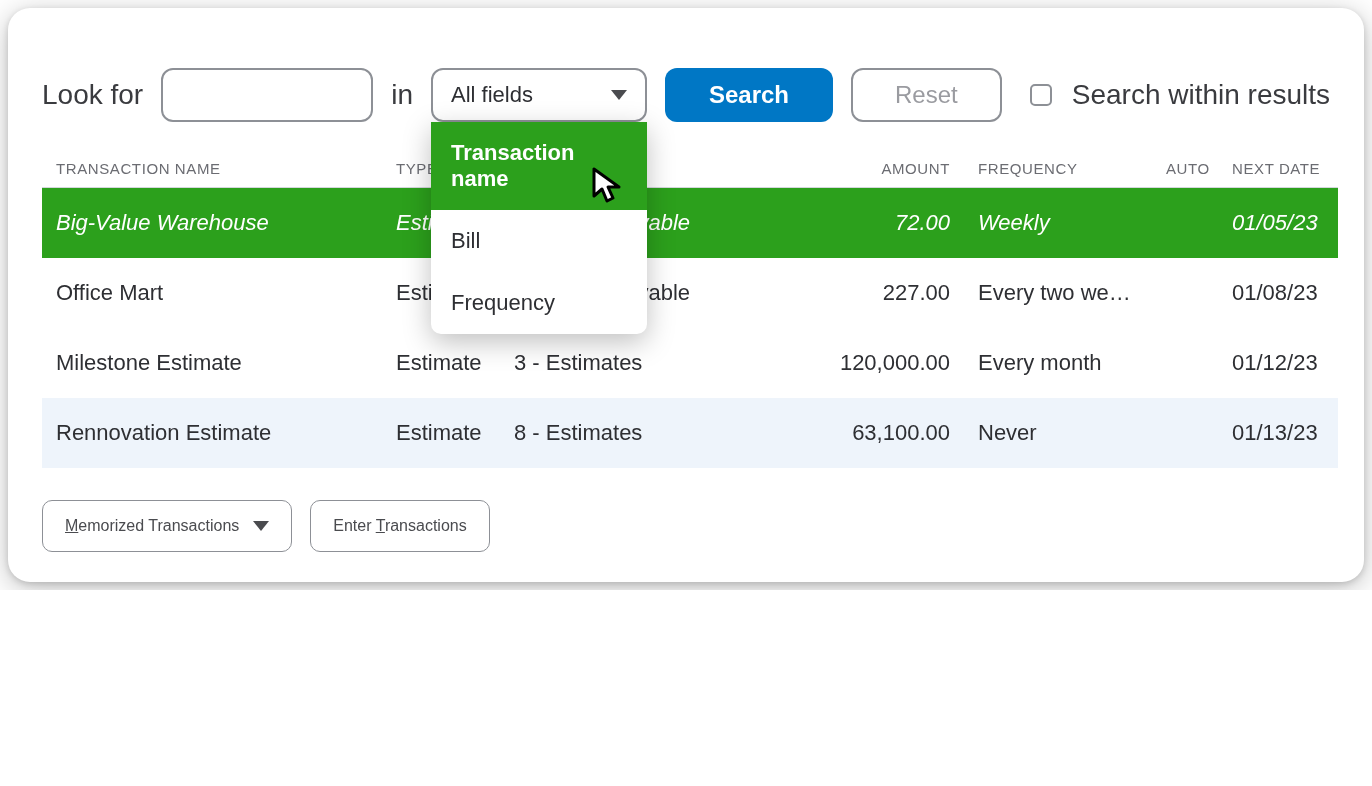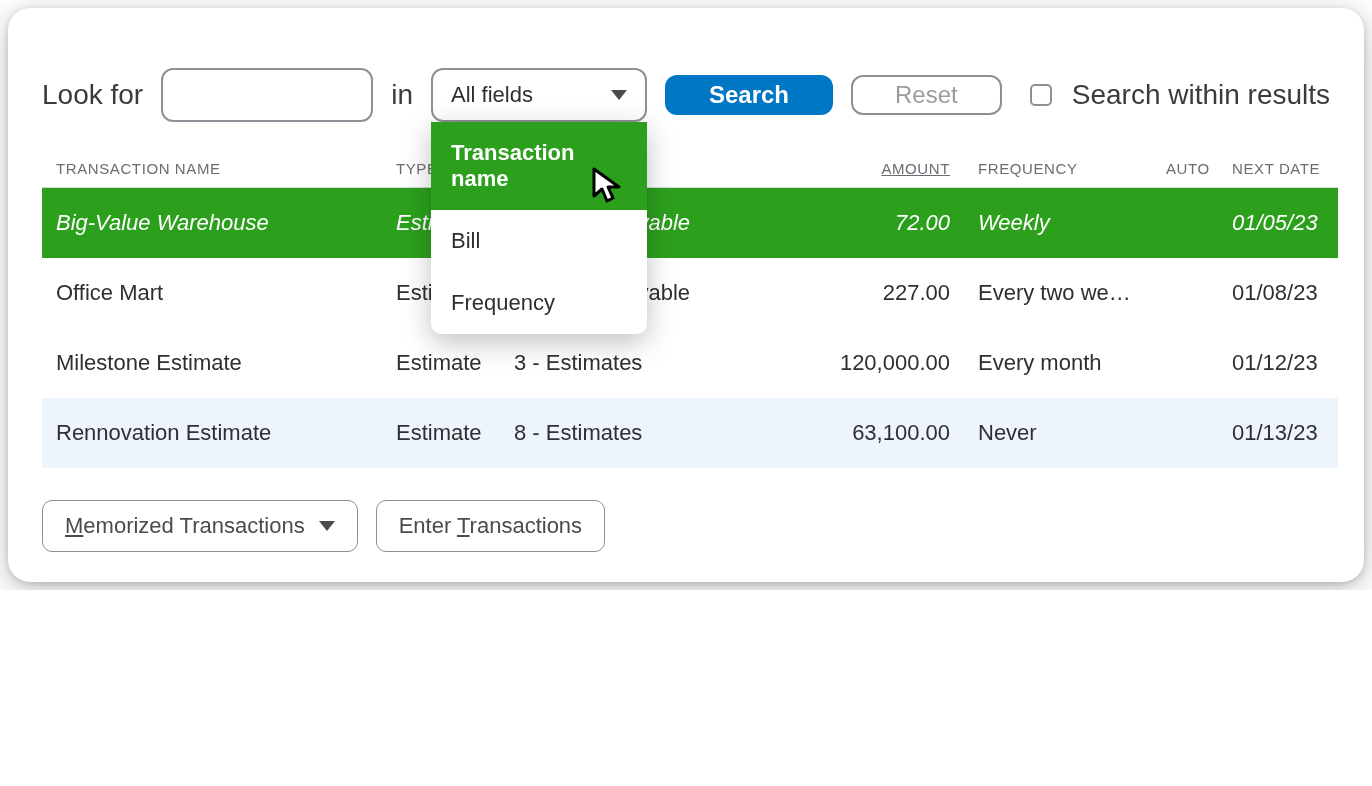--- a/index.html
+++ b/index.html
@@ -55,21 +55,21 @@
     padding: 0 18px;
     cursor: pointer;
   }
   .caret-down {
     width: 0; height: 0;
     border-left: 8px solid transparent;
     border-right: 8px solid transparent;
     border-top: 10px solid #4a4b4f;
   }
   .btn {
-    height: 40px;
+    height: 54px;
     border-radius: 12px;
     font-size: 24px;
     font-weight: 600;
     padding: 0 42px;
     border: 2px solid transparent;
     cursor: pointer;
   }
   .btn-primary { background: #0077c5; color: #fff; }
   .btn-outline {
     background: #fff;
@@ -141,21 +141,21 @@
   thead th {
     font-size: 15px;
     font-weight: 500;
     letter-spacing: 0.6px;
     color: #6b6c72;
     text-align: left;
     padding: 10px 14px;
     border-bottom: 1px solid #d4d7dc;
     text-transform: uppercase;
   }
-  thead th.amt { text-align: right; text-decoration: underline; }
+  thead th.amt { text-align: right; }
   tbody td {
     font-size: 22px;
     padding: 22px 14px;
     color: #2e2f33;
     white-space: nowrap;
     overflow: hidden;
     text-overflow: ellipsis;
   }
   tbody td.amt { text-align: right; }
   tbody tr.even { background: #eef4fb; }
@@ -166,21 +166,21 @@
   .footer {
     display: flex;
     gap: 18px;
     padding: 32px 34px 0 34px;
   }
   .footer-btn {
     height: 52px;
     border: 1.5px solid #8d9096;
     border-radius: 10px;
     background: #fff;
-    font-size: 22px;
+    font-size: 16px;
     color: #4a4b4f;
     padding: 0 22px;
     display: flex;
     align-items: center;
     gap: 14px;
     cursor: pointer;
   }
   .footer-btn .u { text-decoration: underline; }
 </style>
 </head>

